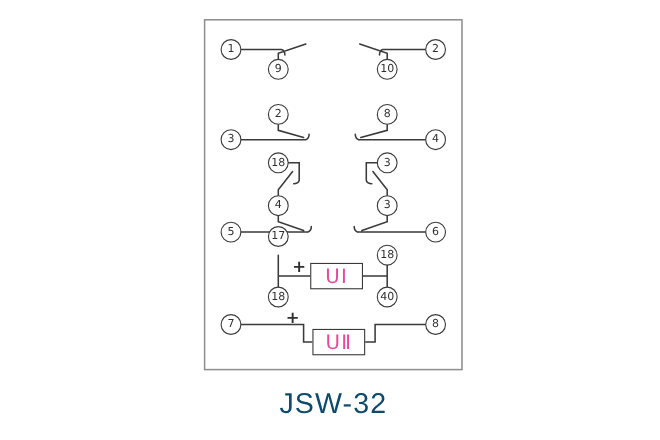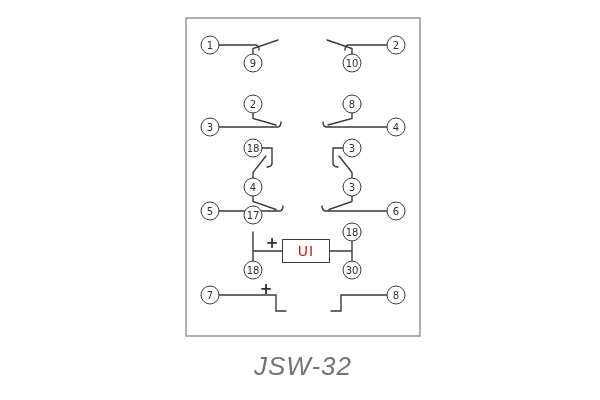--- a/index.html
+++ b/index.html
@@ -13,34 +13,33 @@
   .terminal{
     position:absolute;width:17px;height:17px;border:1.4px solid #3a3a3a;
     border-radius:50%;background:#ffffff;color:#2f2f2f;
     font-size:10px;line-height:17px;text-align:center;
     transform:translate(-50%,-50%);
     display:flex;align-items:center;justify-content:center;
     box-sizing:content-box;
   }
   .ubox{
     position:absolute;width:46px;height:22px;border:1.4px solid #3a3a3a;
-    background:#ffffff;color:#b91c1c;font-size:14px;
+    background:#ffffff;color:#ec4899;font-size:18px;
     display:flex;align-items:center;justify-content:center;
     transform:translate(-50%,-50%);letter-spacing:1px;
   }
   .plus{
     position:absolute;color:#2f2f2f;font-size:15px;font-weight:bold;
     transform:translate(-50%,-50%);line-height:1;
   }
   .title{
     position:absolute;left:303px;top:351px;transform:translateX(-50%);
     font-family:"Liberation Sans", sans-serif;
-    font-size:26px;font-weight:500;color:#737373;letter-spacing:1px;
+    font-size:26px;font-weight:500;color:#0c4a6e;letter-spacing:1px;
     white-space:nowrap;
-    font-style:italic;
   }
 </style>
 </head>
 <body>
 
 <div class="stage">
 
   <svg class="wires" viewBox="0 0 600 400" fill="none" stroke="#3a3a3a" stroke-width="1.4" stroke-linecap="round">
     <rect x="186" y="18" width="234" height="318" stroke="#8f8f8f"></rect>
 
@@ -92,24 +91,25 @@
   <div class="terminal" style="left:253px;top:148px">18</div>
   <div class="terminal" style="left:352px;top:148px">3</div>
   <div class="terminal" style="left:253px;top:187px">4</div>
   <div class="terminal" style="left:352px;top:187px">3</div>
   <div class="terminal" style="left:210px;top:211px">5</div>
   <div class="terminal" style="left:396px;top:211px">6</div>
 
   <div class="terminal" style="left:253px;top:215px">17</div>
   <div class="terminal" style="left:352px;top:232px">18</div>
   <div class="terminal" style="left:253px;top:270px">18</div>
-  <div class="terminal" style="left:352px;top:270px">30</div>
+  <div class="terminal" style="left:352px;top:270px">40</div>
 
   <div class="terminal" style="left:210px;top:295px">7</div>
   <div class="terminal" style="left:396px;top:295px">8</div>
 
   <div class="plus" style="left:272px;top:243px">+</div>
   <div class="ubox" style="left:306px;top:251px">UⅠ</div>
 
   <div class="plus" style="left:266px;top:289px">+</div>
+  <div class="ubox" style="left:308px;top:311px">UⅡ</div>
 
   <div class="title">JSW-32</div>
 </div>
 
 </body></html>

